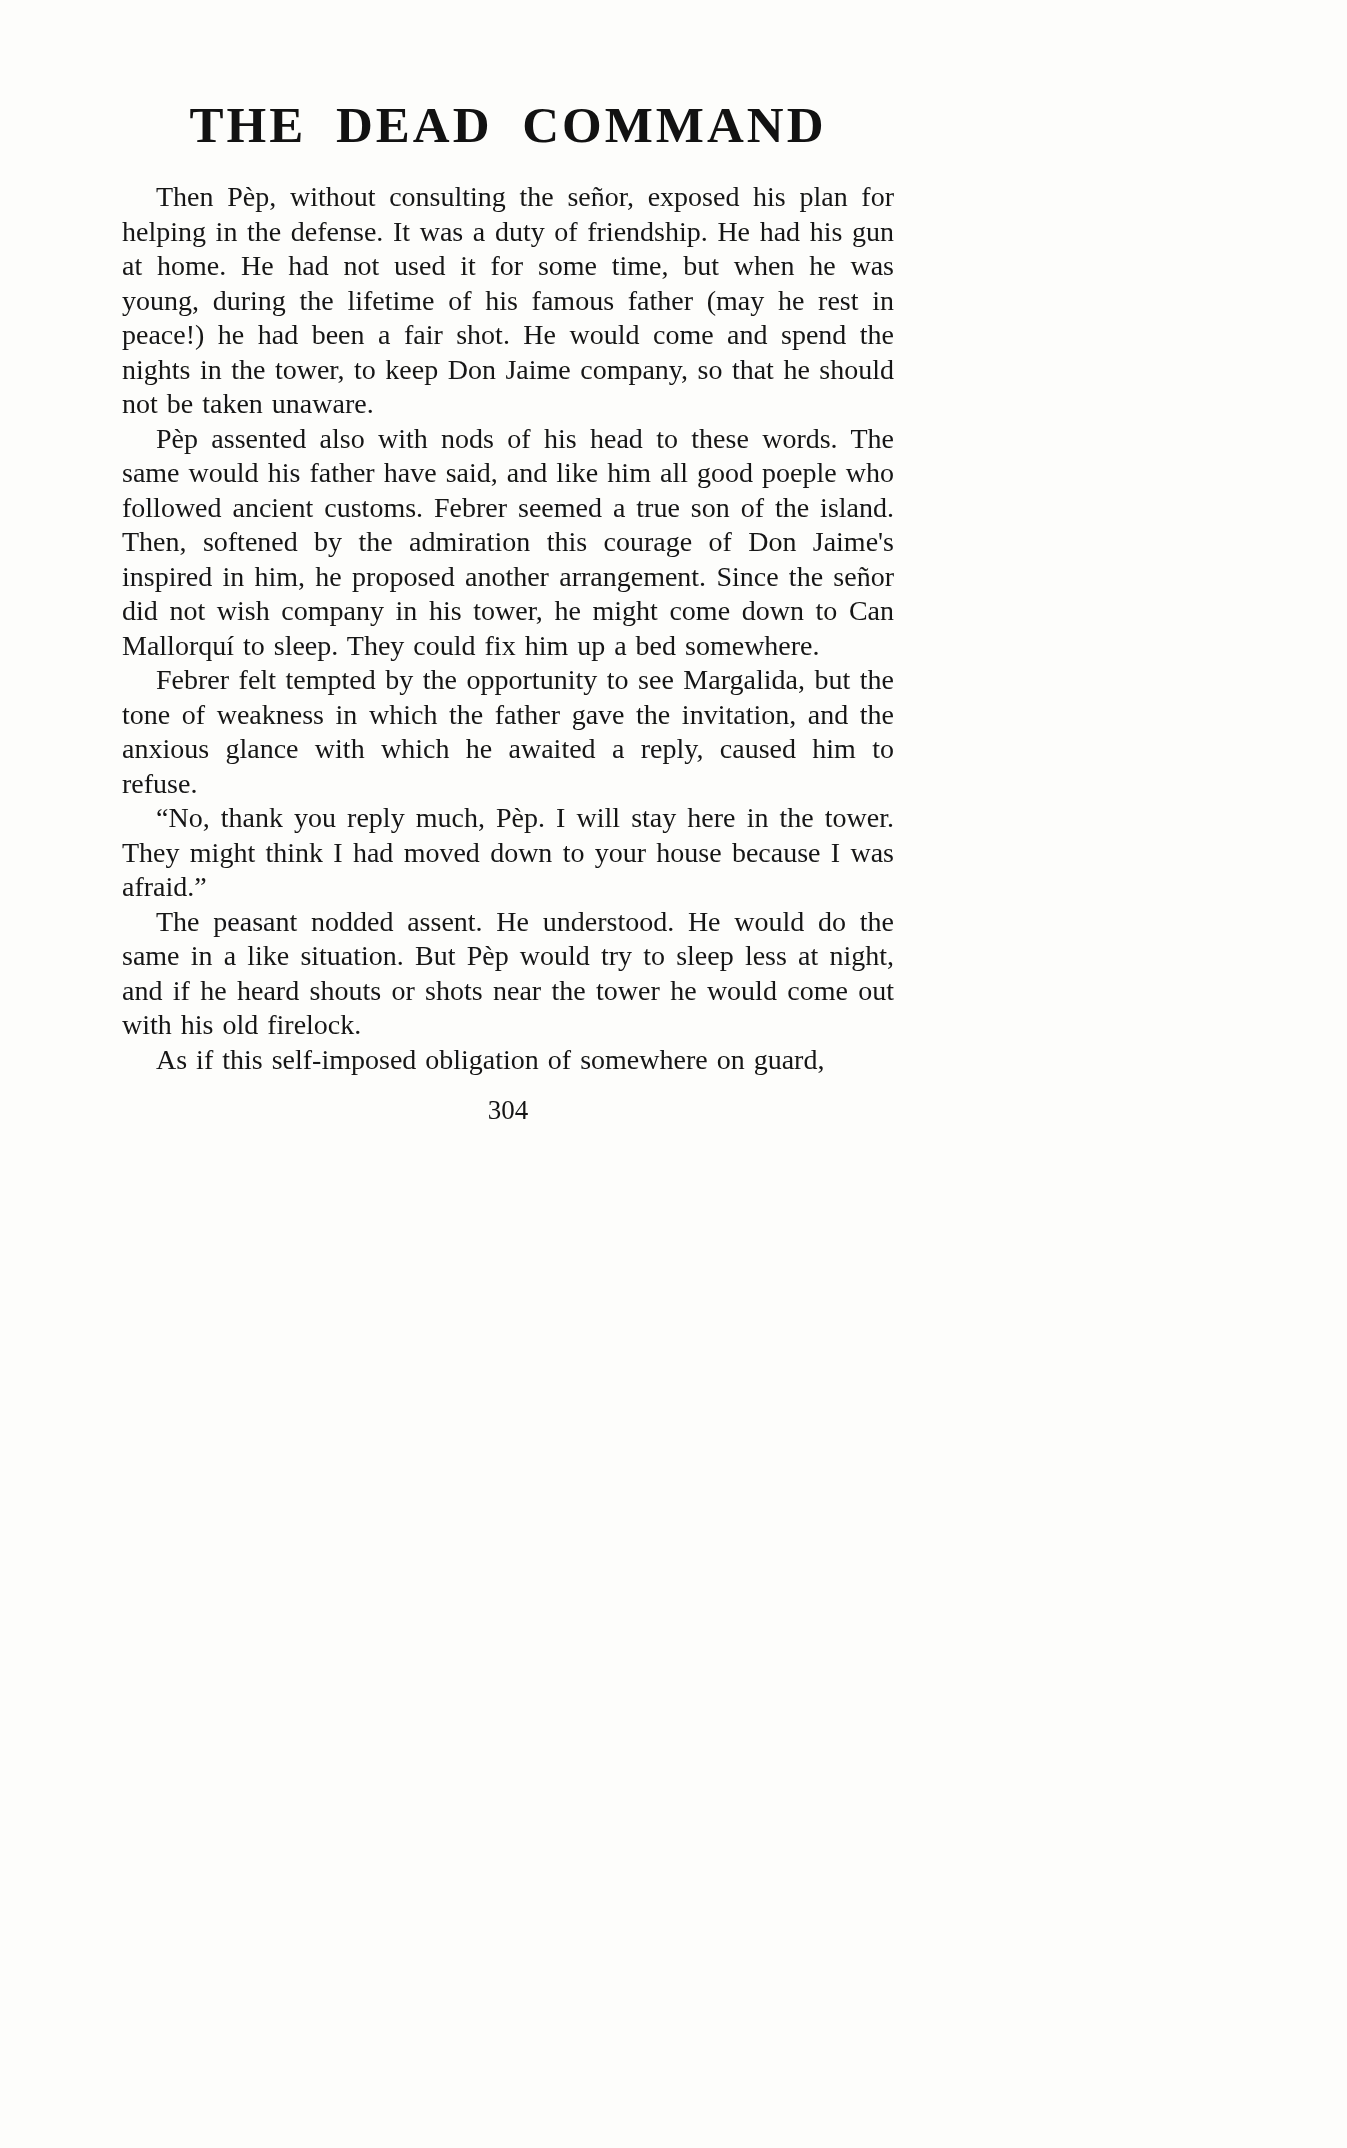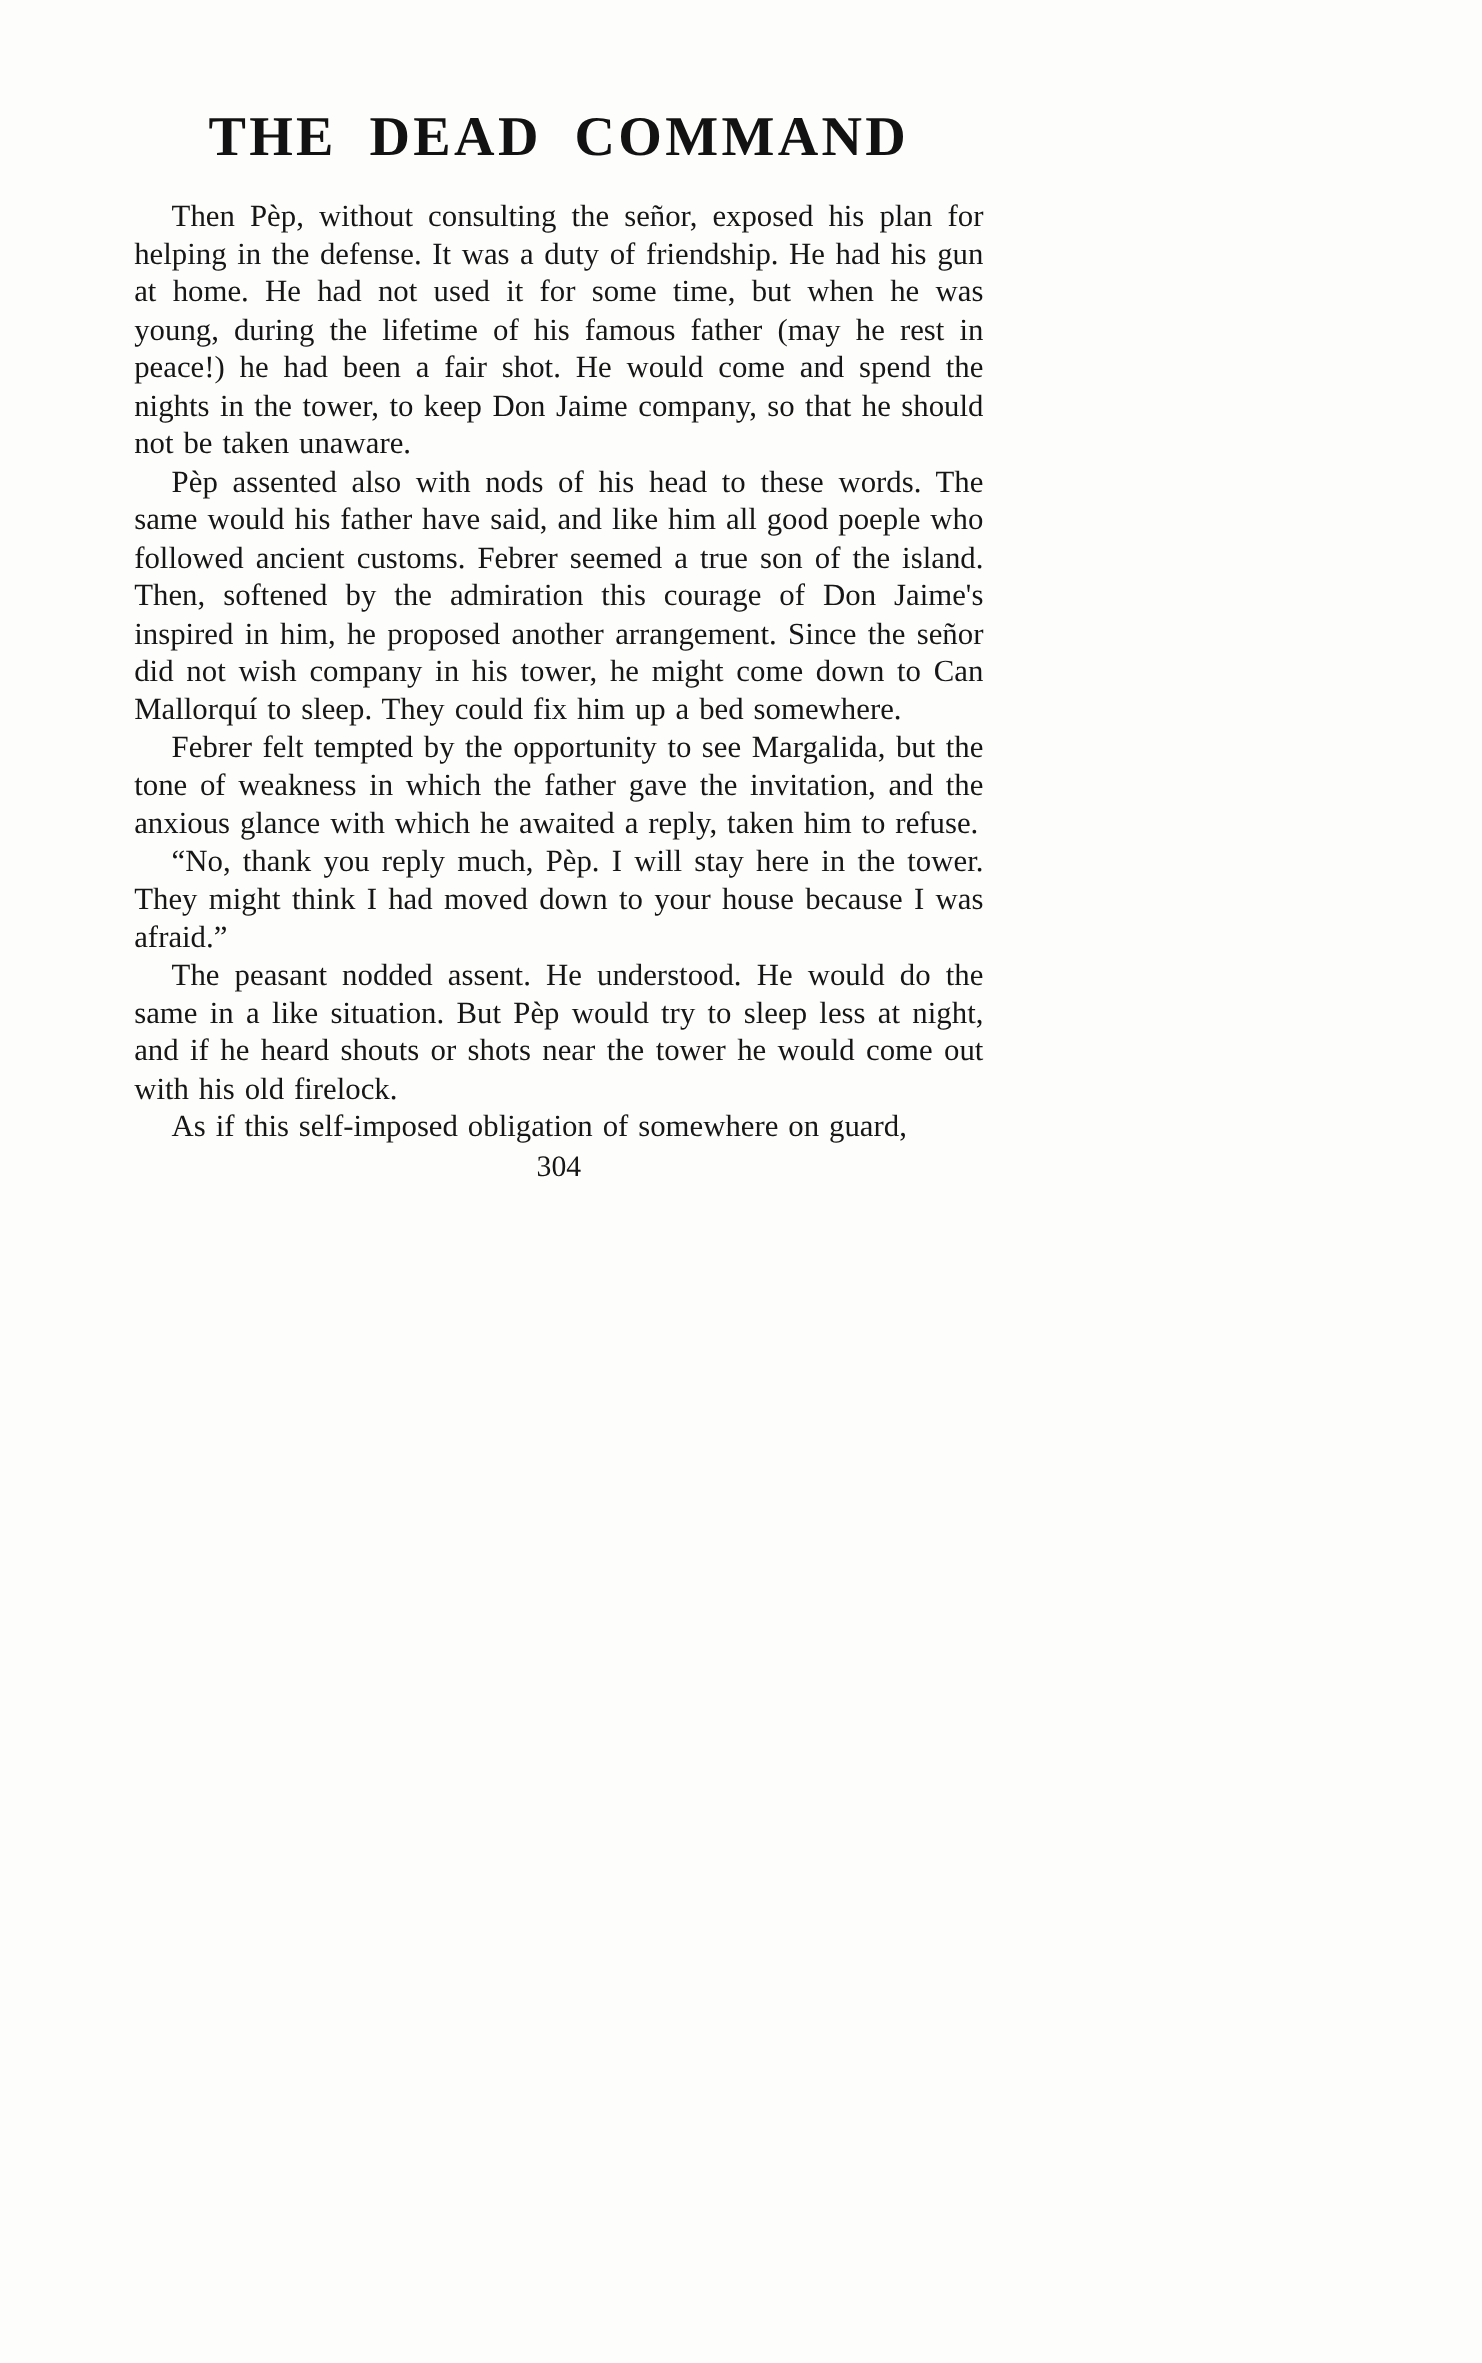--- a/index.html
+++ b/index.html
@@ -34,30 +34,30 @@
     text-indent: 34px;
     text-align: justify;
     font-size: 28px;
     line-height: 34.5px;
     word-spacing: 2px;
   }
   .page-number {
     text-align: center;
     font-size: 27px;
     line-height: 34.5px;
-    margin-top: 0;
+    margin-top: 16px;
   }
 </style>
 </head>
 <body>
 
 <div class="page">
   <h1 class="title">THE DEAD COMMAND</h1>
   <div class="body-text">
     <p>Then Pèp, without consulting the señor, exposed his plan for helping in the defense. It was a duty of friendship. He had his gun at home. He had not used it for some time, but when he was young, during the lifetime of his famous father (may he rest in peace!) he had been a fair shot. He would come and spend the nights in the tower, to keep Don Jaime company, so that he should not be taken unaware.</p>
     <p>Pèp assented also with nods of his head to these words. The same would his father have said, and like him all good poeple who followed ancient customs. Febrer seemed a true son of the island. Then, softened by the admiration this courage of Don Jaime's inspired in him, he proposed another arrangement. Since the señor did not wish company in his tower, he might come down to Can Mallorquí to sleep. They could fix him up a bed somewhere.</p>
-    <p>Febrer felt tempted by the opportunity to see Margalida, but the tone of weakness in which the father gave the invitation, and the anxious glance with which he awaited a reply, taken him to refuse.</p>
+    <p>Febrer felt tempted by the opportunity to see Margalida, but the tone of weakness in which the father gave the invitation, and the anxious glance with which he awaited a reply, caused him to refuse.</p>
     <p>“No, thank you reply much, Pèp. I will stay here in the tower. They might think I had moved down to your house because I was afraid.”</p>
     <p>The peasant nodded assent. He understood. He would do the same in a like situation. But Pèp would try to sleep less at night, and if he heard shouts or shots near the tower he would come out with his old firelock.</p>
     <p>As if this self-imposed obligation of somewhere on guard,</p>
   </div>
   <div class="page-number">304</div>
 </div>
 
 </body></html>

